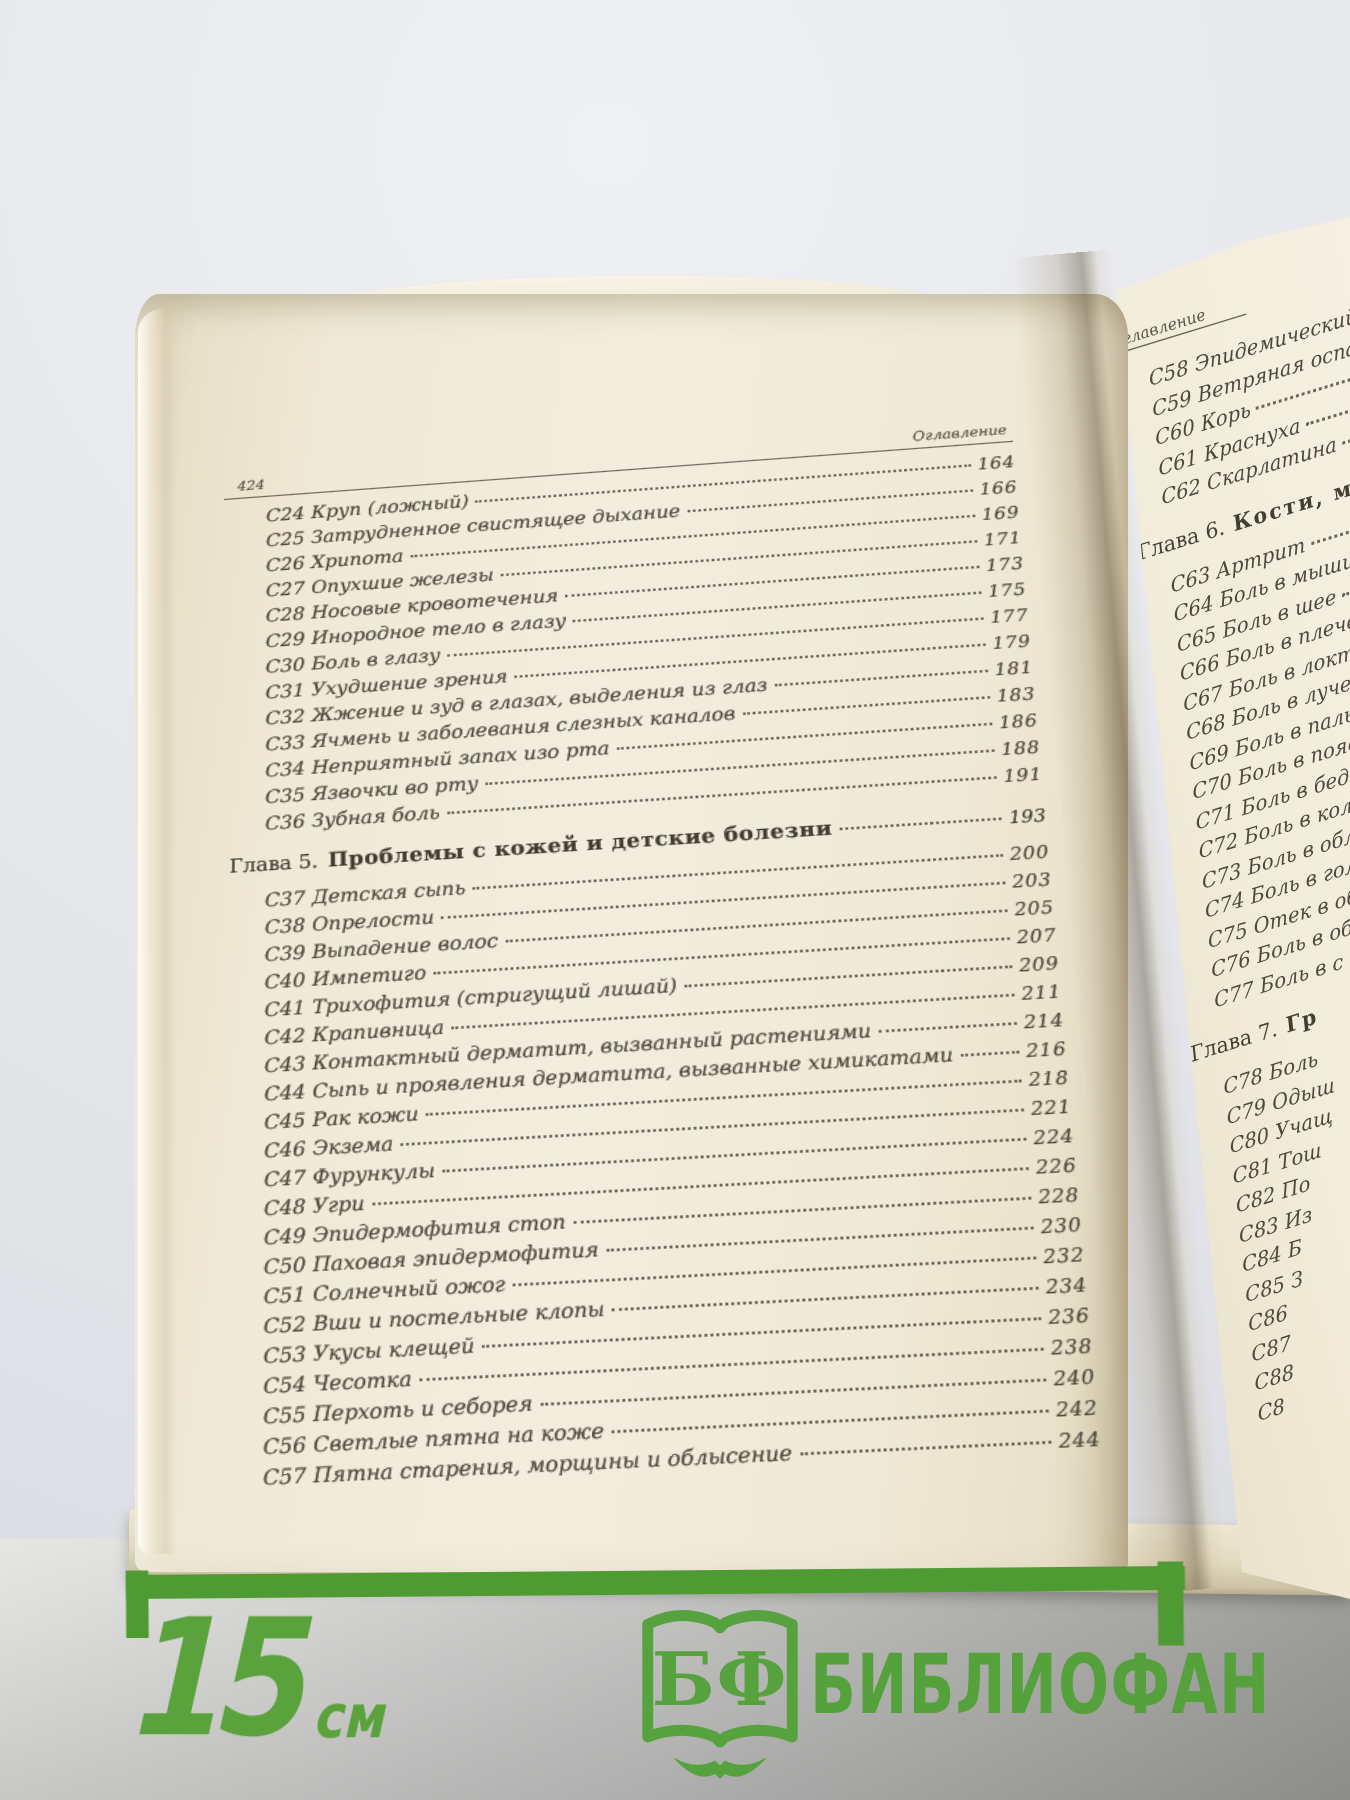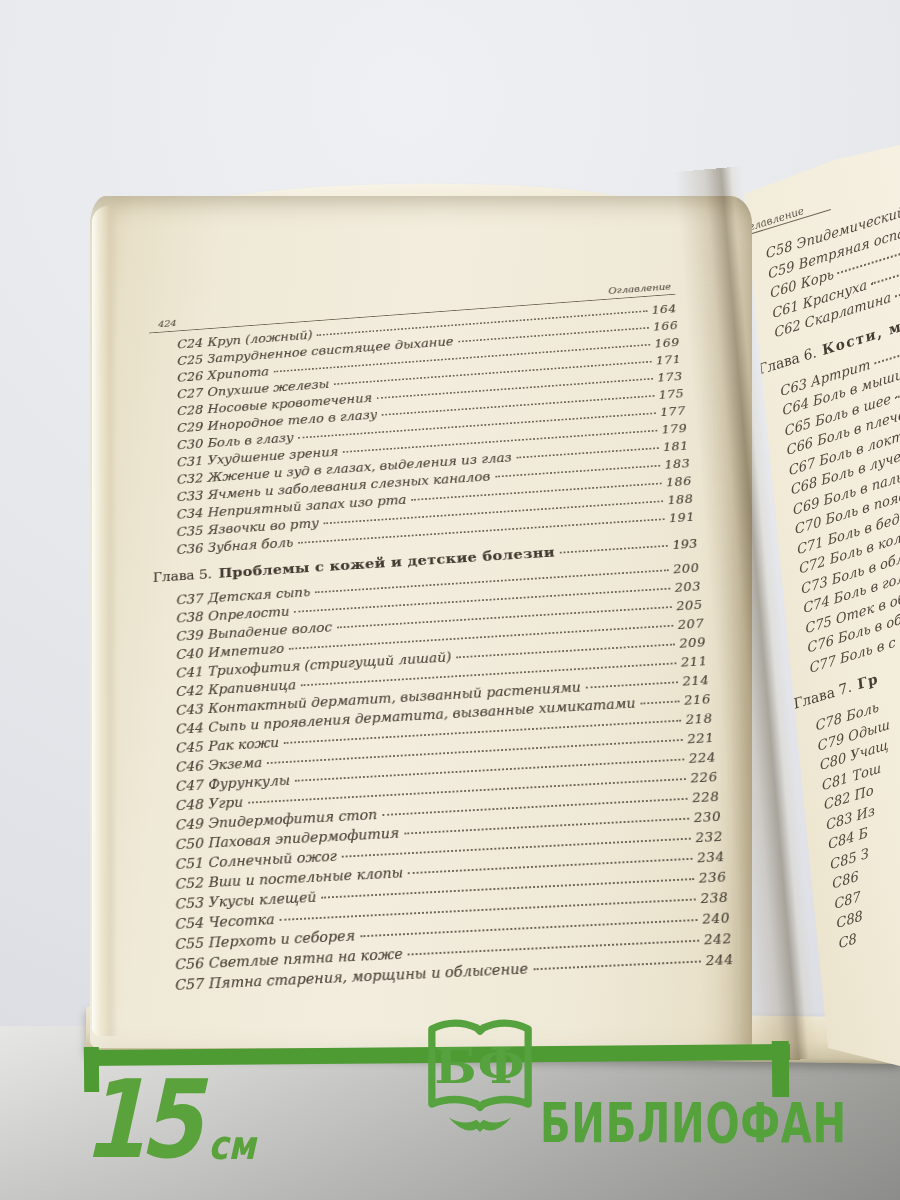--- a/index.html
+++ b/index.html
@@ -77,21 +77,21 @@
 
   
   .ruler-bar{position:absolute;left:84px;top:1047px;width:706px;height:16px;background:#4f9b33;transform:rotate(-0.5deg);}
   .ruler-cap-left{position:absolute;left:84px;top:1047px;width:15px;height:45px;background:#4f9b33;transform:rotate(-0.5deg);}
   .ruler-cap-right{position:absolute;left:772px;top:1041px;width:17px;height:56px;background:#4f9b33;transform:rotate(-0.5deg);}
   .ruler-label{position:absolute;left:94px;top:1070px;display:flex;align-items:flex-end;color:#5aa23b;
     font-family:"DejaVu Sans",sans-serif;font-weight:bold;font-style:italic;
     transform:scaleX(0.84) skewX(-4deg);transform-origin:0 0;}
   .ruler-label .num{font-size:108px;line-height:0.92;letter-spacing:-8px;}
   .ruler-label .unit{font-size:40px;line-height:1;margin:0 0 4px 10px;}
-  .logo{position:absolute;left:424px;top:1012px;width:112px;height:128px;}
+  .logo{position:absolute;left:424px;top:1066px;width:112px;height:128px;}
   .logo-name{position:absolute;left:540px;top:1096px;color:#55a23d;font-family:"DejaVu Sans",sans-serif;
     font-weight:bold;font-size:55px;line-height:1;transform:scaleX(0.73);transform-origin:0 0;letter-spacing:1px;}
 </style>
 </head>
 <body>
 
 <div class="scene">
   <div class="wall"></div>
   <div class="surface"></div>
   <div class="book-shadow"></div>

